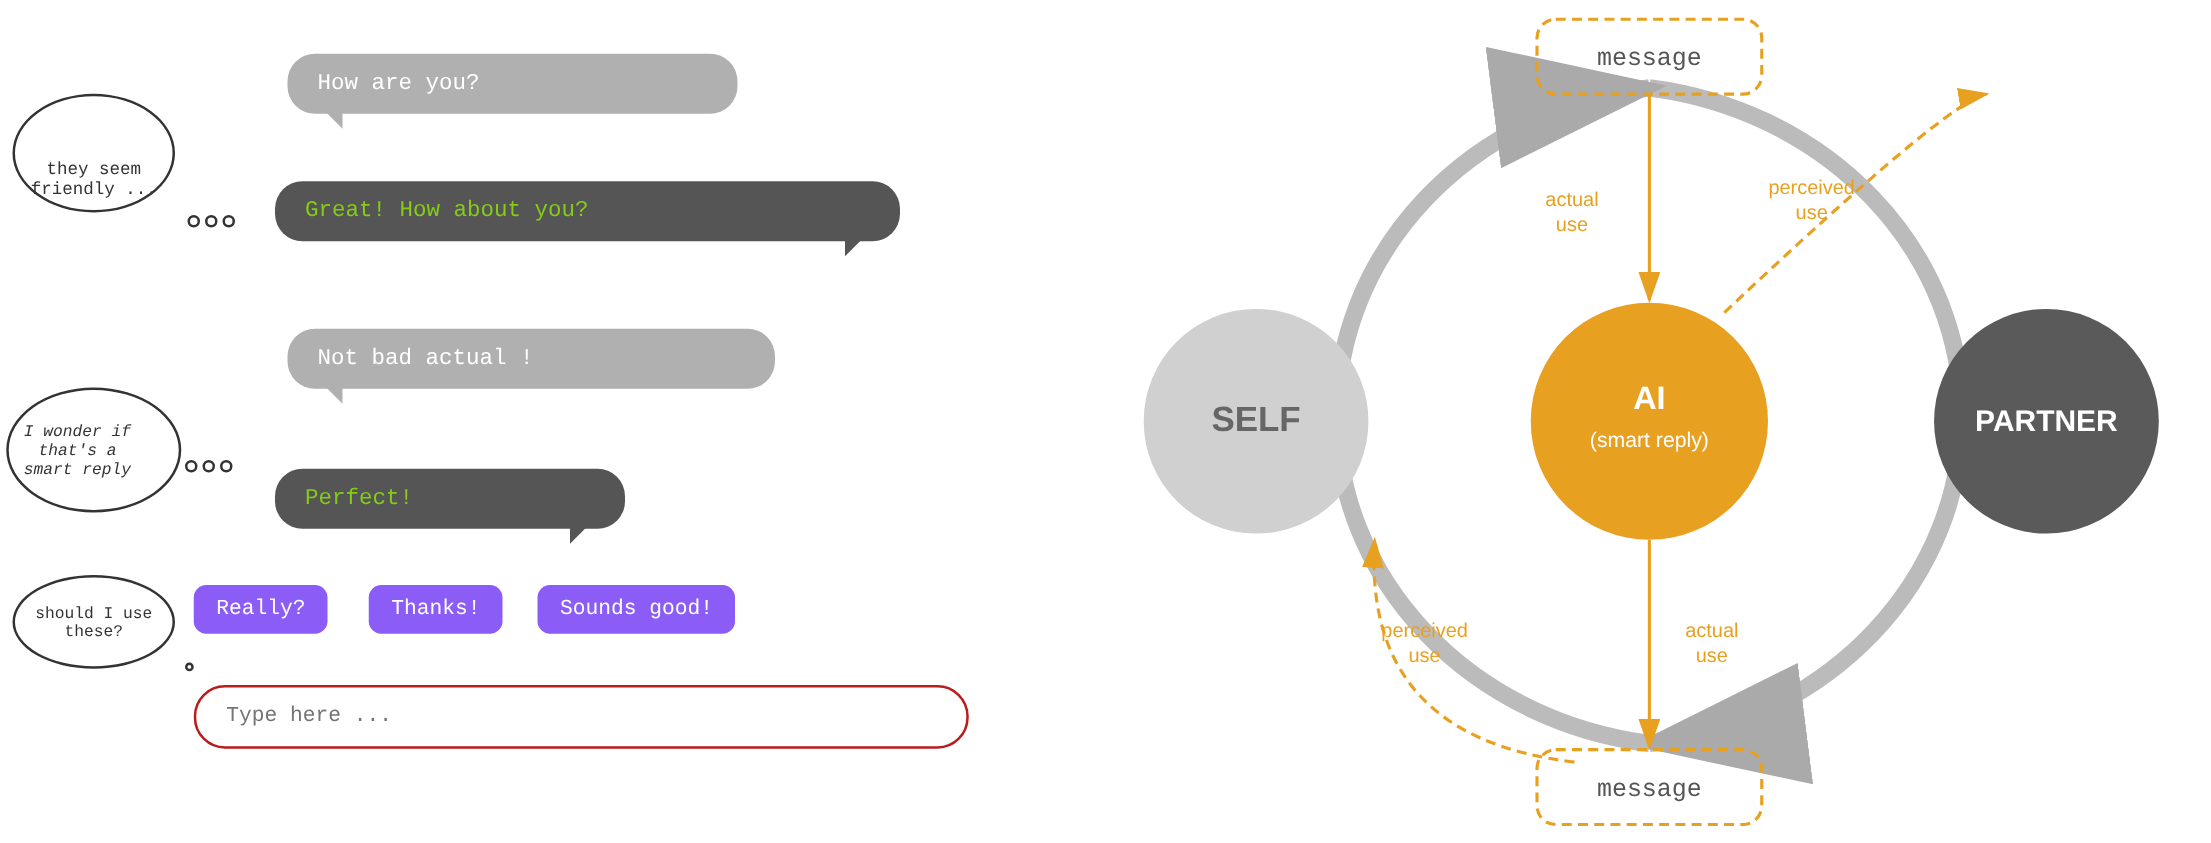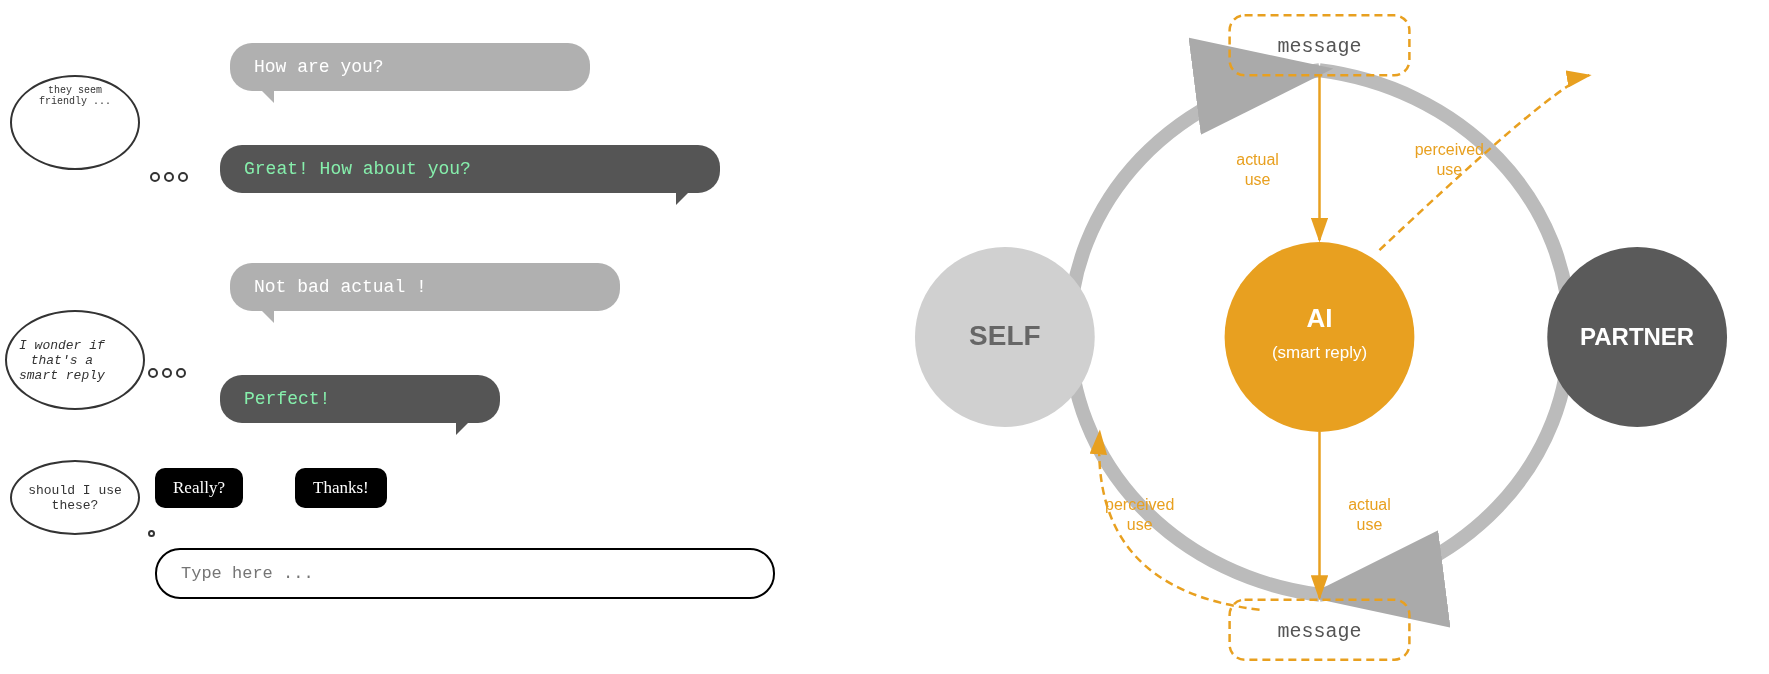--- a/index.html
+++ b/index.html
@@ -76,21 +76,21 @@
       margin-top: 15px;
     }
 
     .chat-bubble.light {
       background: #b0b0b0;
       color: #fff;
     }
 
     .chat-bubble.dark {
       background: #555;
-      color: #86efac;
+      color: #84cc16;
     }
 
     .chat-bubble.light::after {
       content: '';
       position: absolute;
       bottom: -12px;
       left: 30px;
       width: 0;
       height: 0;
       border-left: 14px solid transparent;
@@ -106,34 +106,34 @@
       width: 0;
       height: 0;
       border-left: 0px solid transparent;
       border-right: 14px solid transparent;
       border-top: 14px solid #555;
     }
 
     
     .smart-reply-btn {
       position: absolute;
-      background: #000000;
+      background: #8b5cf6;
       border: none;
       border-radius: 10px;
       padding: 10px 18px;
       font-size: 17px;
-      font-family: Liberation Serif, serif;
+      font-family: Liberation Mono, monospace;
       color: #fff;
       cursor: pointer;
     }
 
     
     .input-field {
       position: absolute;
-      border: 2px solid #000000;
+      border: 2px solid #b91c1c;
       border-radius: 25px;
       padding: 14px 24px;
       font-size: 17px;
       font-family: 'Courier New', Courier, monospace;
       color: #aaa;
       background: #fff;
       width: 620px;
     }
 
     
@@ -157,21 +157,21 @@
       height: 100%;
     }
   </style>
 </head>
 <body>
 
 <div class="main-container">
 
   <div class="left-panel">
 
-    <div class="thought-bubble" style="top:75px; left:10px; width:130px; height:95px; font-size:10px; display:flex; align-items:flex-start; justify-content:center;">
+    <div class="thought-bubble" style="top:75px; left:10px; width:130px; height:95px; font-size:14px; display:flex; align-items:flex-end; justify-content:center;">
       <span style="white-space:pre-line; text-align:center;">they seem
 friendly ...</span>
     </div>
 
     <div class="thought-dots" style="top:172px; left:150px;">
       <div class="thought-dot"></div>
       <div class="thought-dot"></div>
       <div class="thought-dot"></div>
     </div>
 
@@ -210,20 +210,23 @@
 
     <div class="chat-bubble dark" style="top:360px; left:220px; width:280px;">
       <span>Perfect!</span>
     </div>
 
     <button class="smart-reply-btn" style="left:155px; top:468px;">
       <span>Really?</span>
     </button>
     <button class="smart-reply-btn" style="left:295px; top:468px;">
       <span>Thanks!</span>
+    </button>
+    <button class="smart-reply-btn" style="left:430px; top:468px;">
+      <span>Sounds good!</span>
     </button>
 
     <input class="input-field" style="position: absolute; left: 155px; top: 548px;" placeholder="Type here ...">
 
   </div>
 
   <div class="right-panel">
     <div class="diagram-container">
       <svg class="diagram-svg" viewBox="0 0 900 674" xmlns="http://www.w3.org/2000/svg">
 

